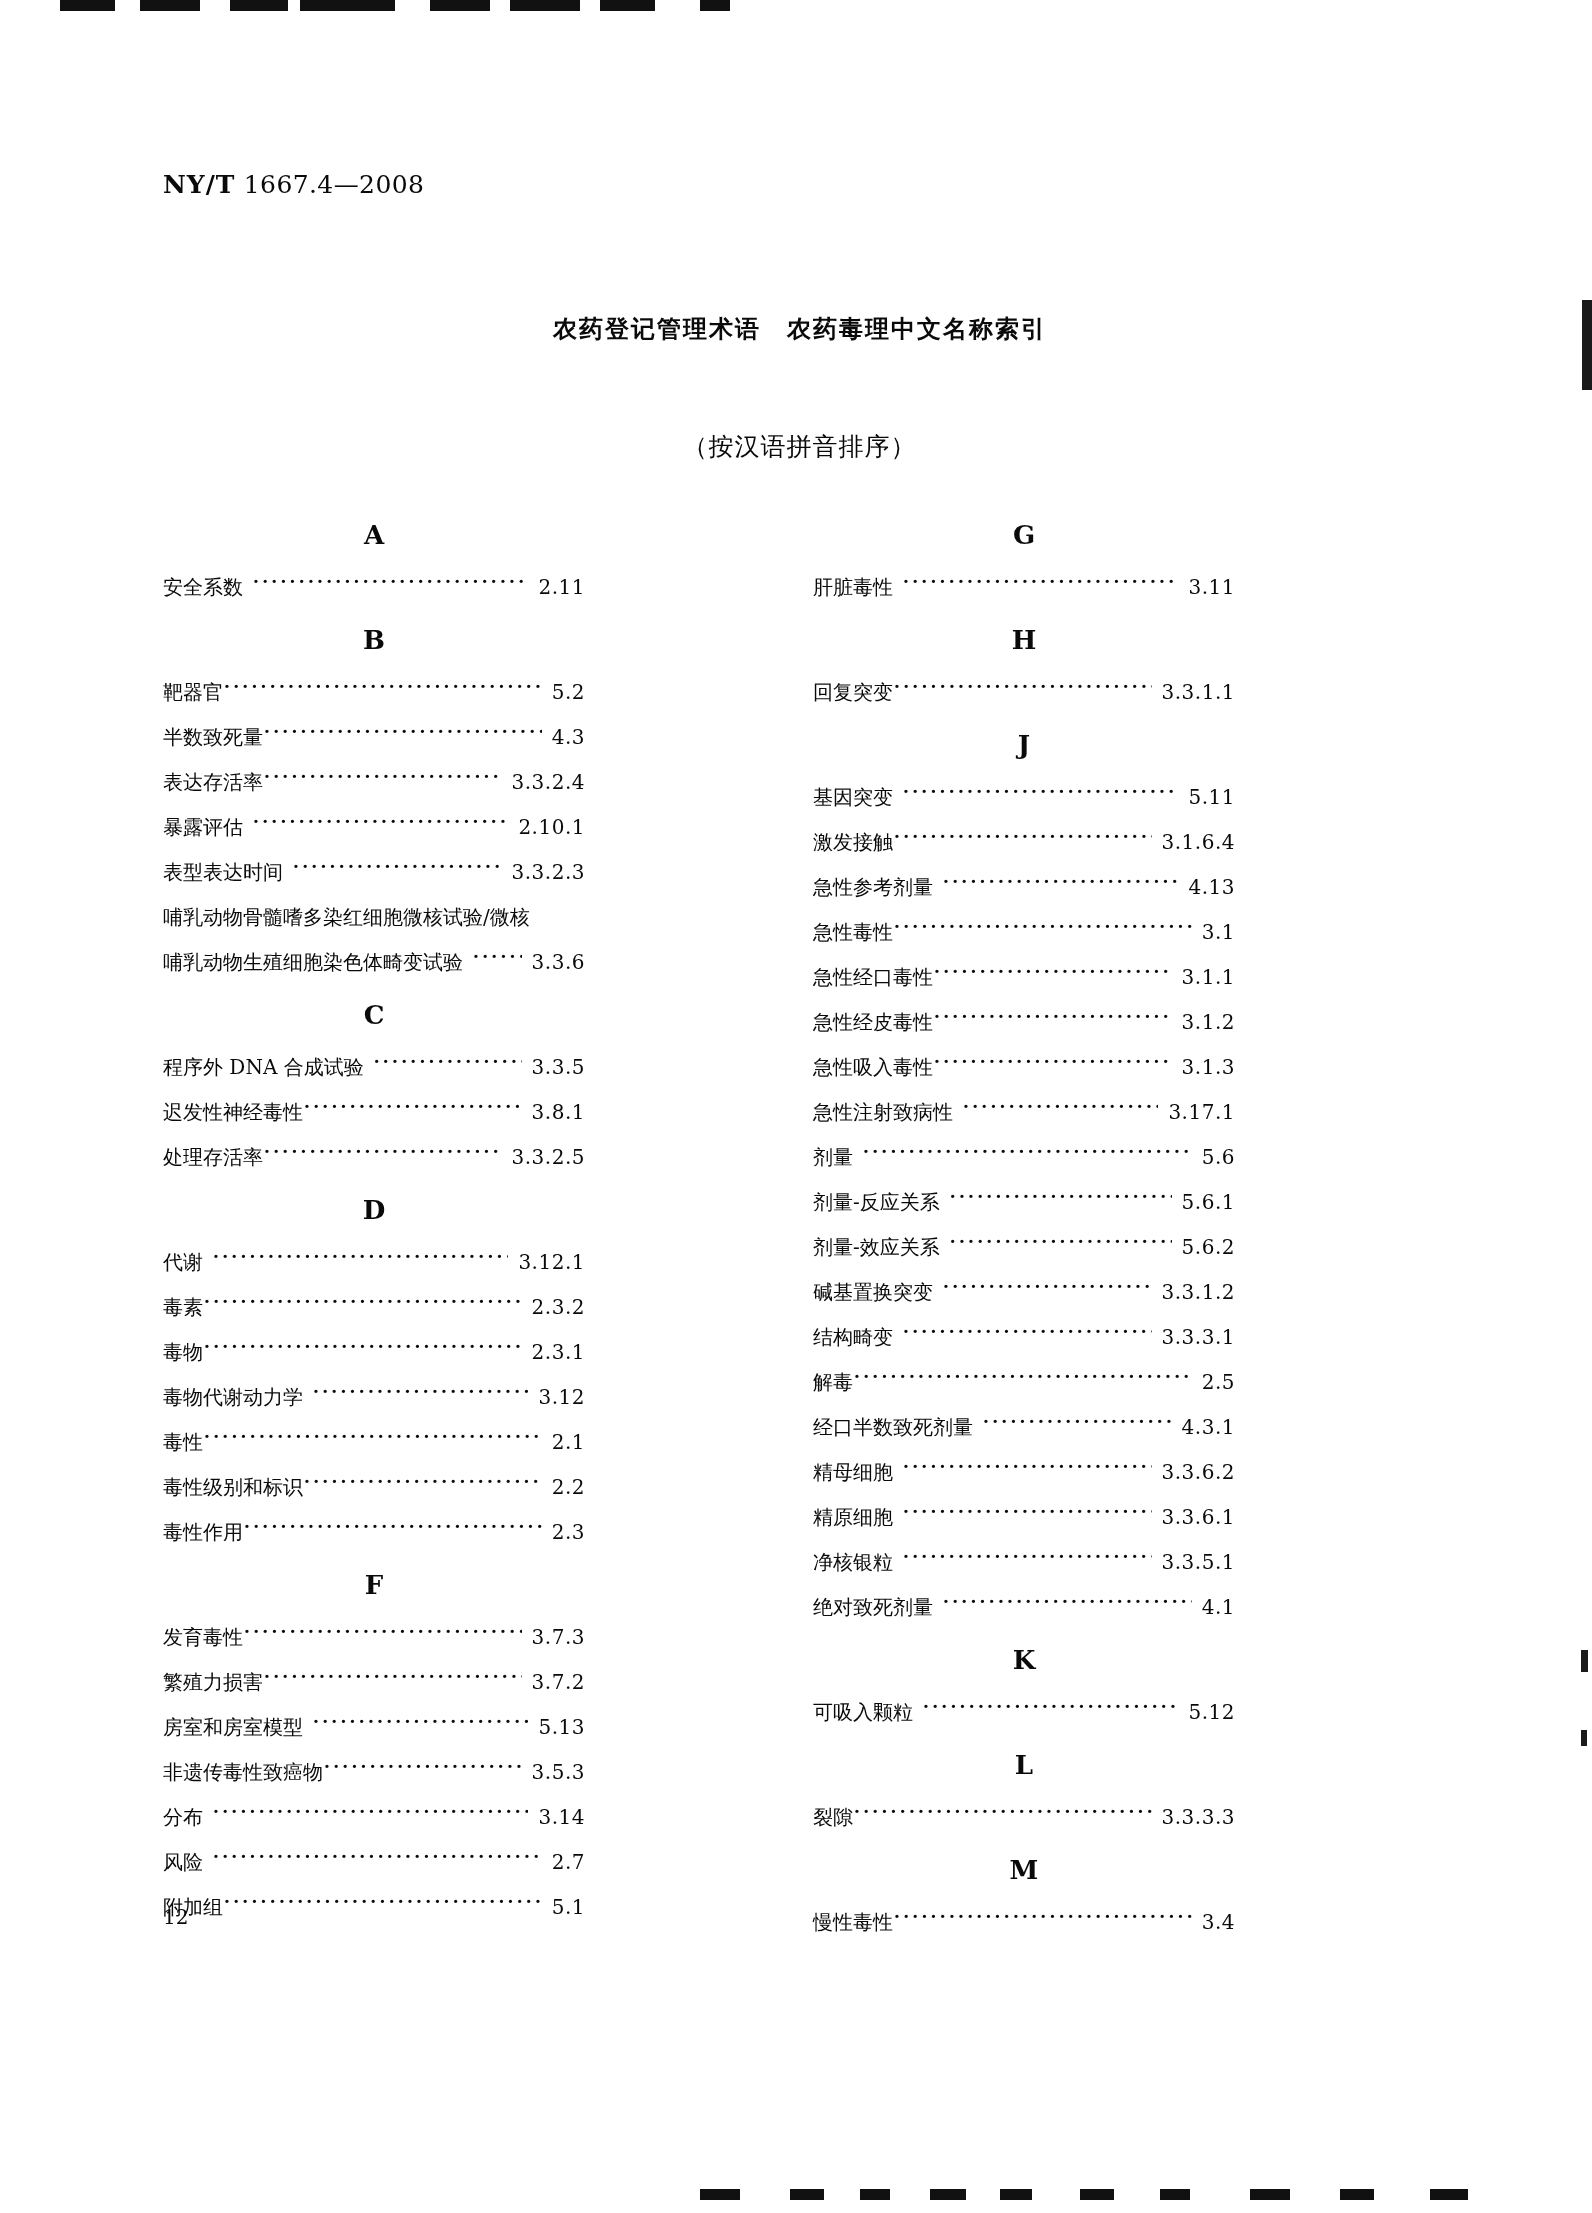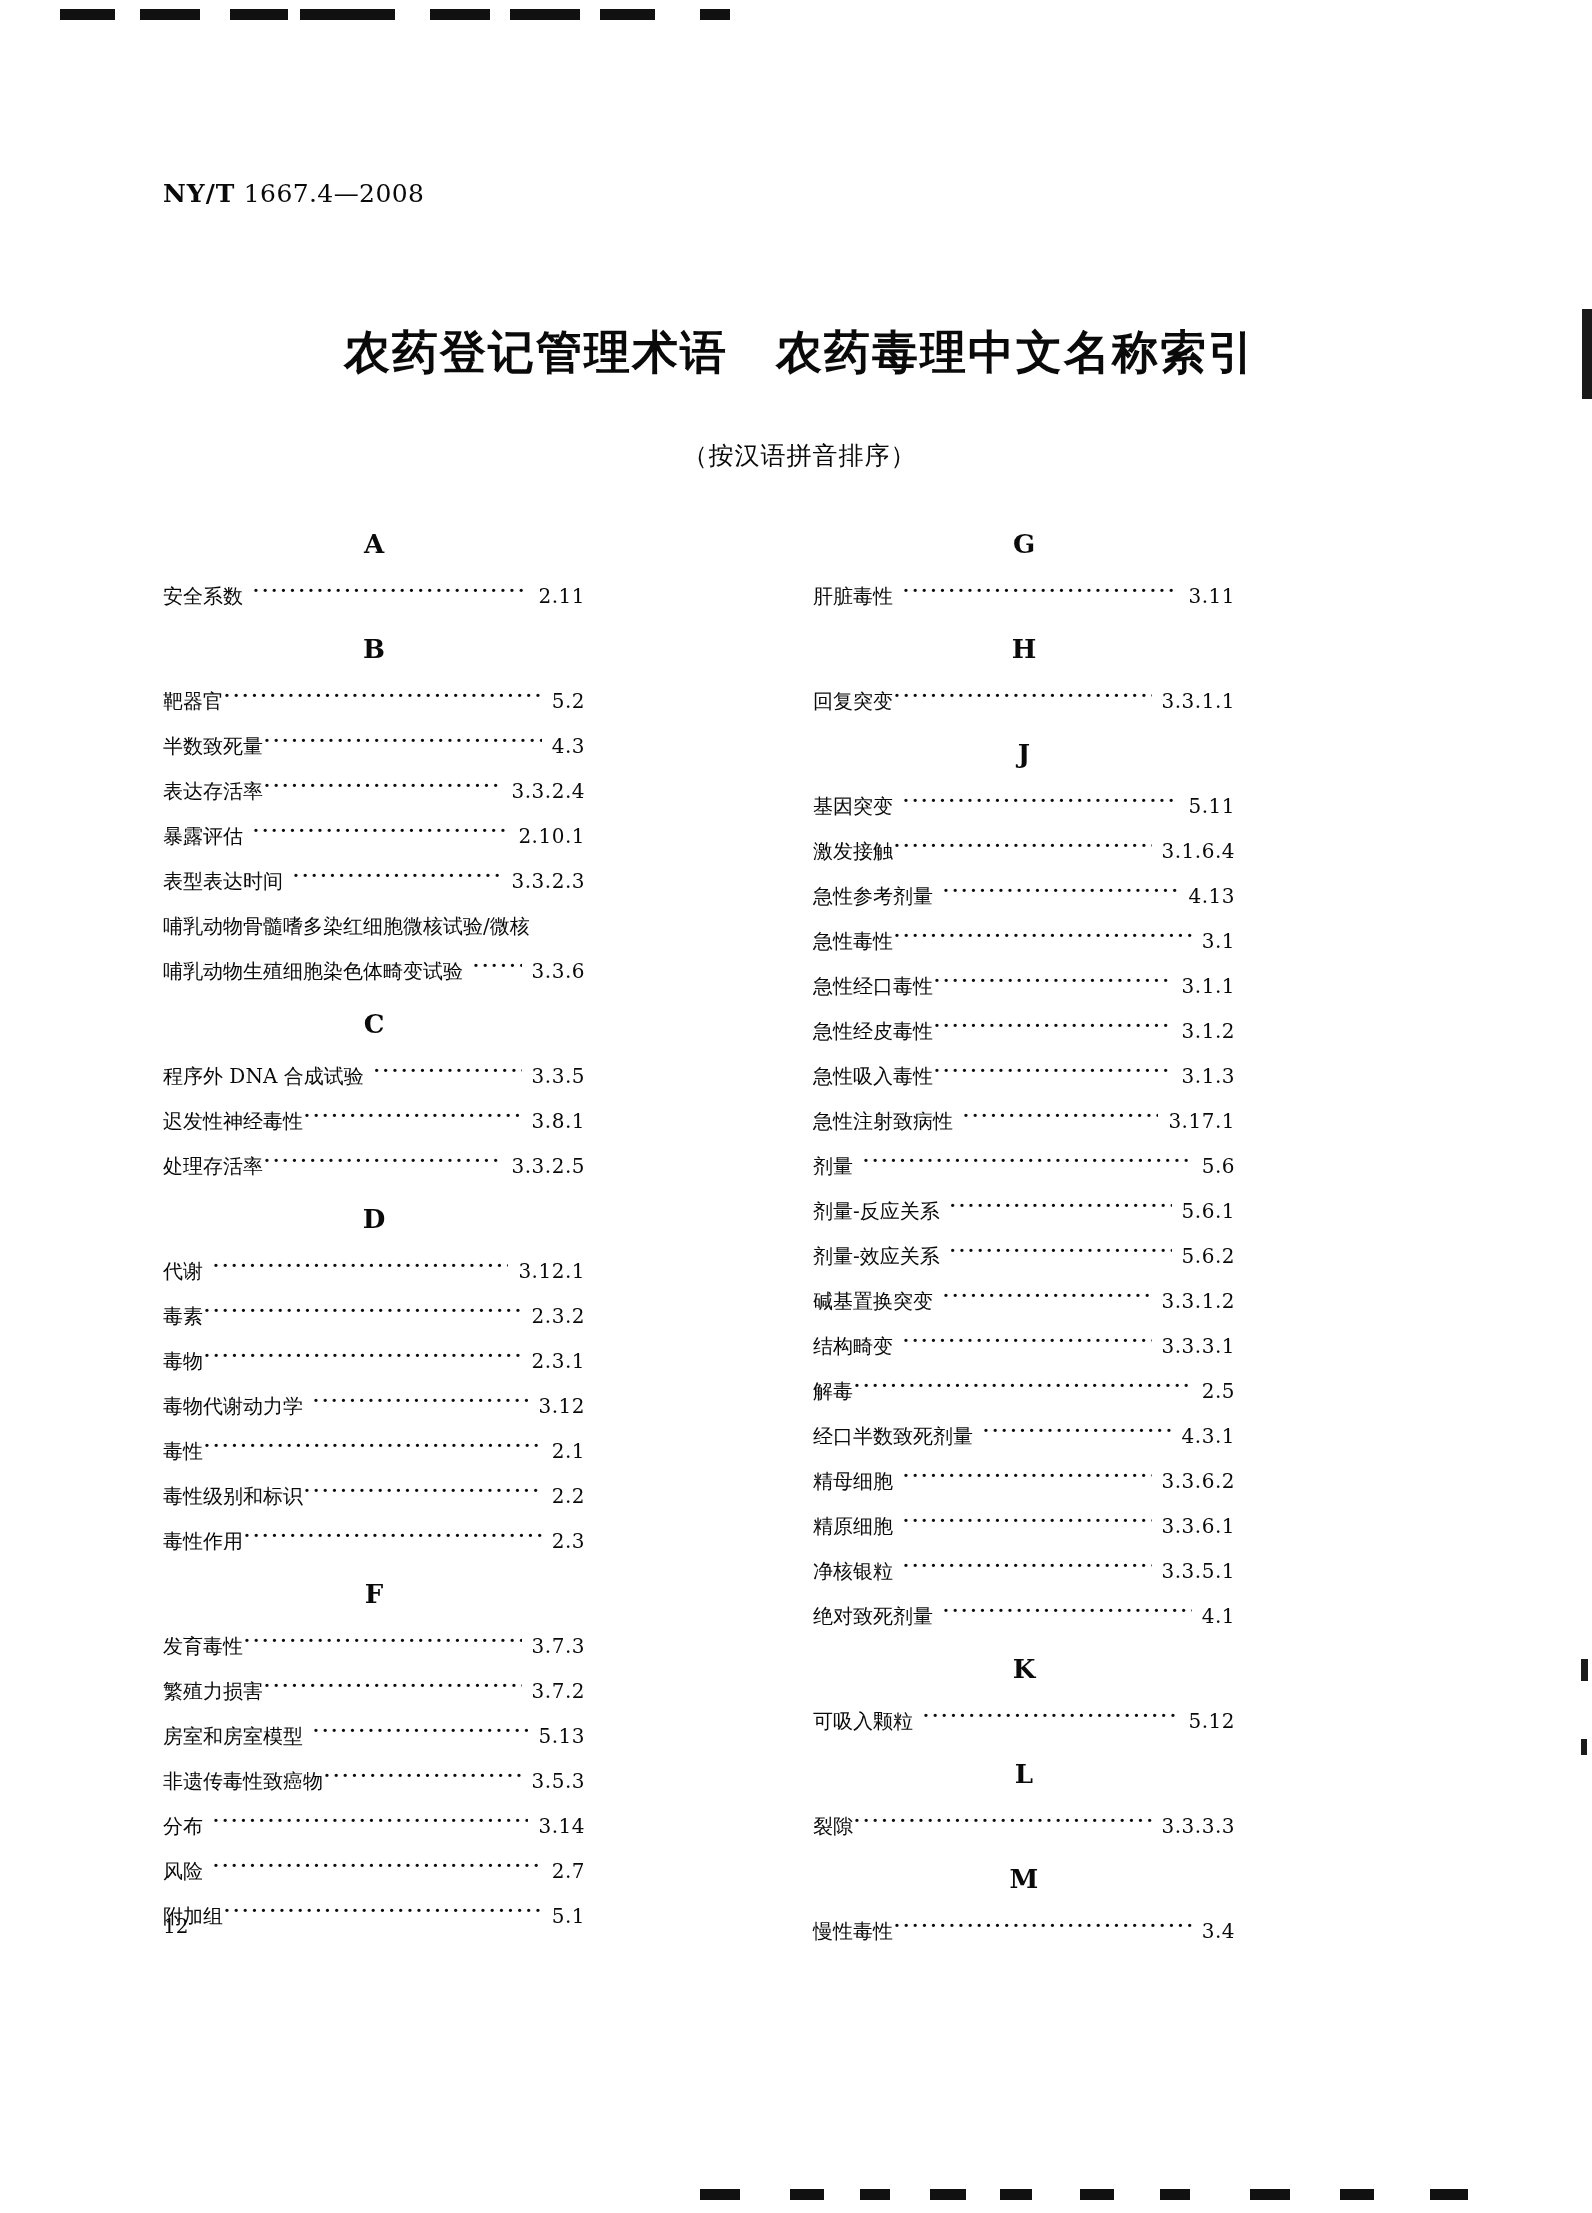--- a/index.html
+++ b/index.html
@@ -12,21 +12,20 @@
     height: 2213px;
     position: relative;
     font-family: "DejaVu Serif", "Liberation Serif", serif;
     color: #0a0a0a;
     overflow: hidden;
   }
 
   .page {
     position: absolute;
     inset: 0;
-    margin-top: 9px;
   }
 
   
   .scan-marks {
     position: absolute;
     left: 0;
     width: 1592px;
     height: 22px;
   }
   .scan-marks.top { top: 0; }
@@ -60,21 +59,21 @@
 
   
   .doc-title {
     position: absolute;
     left: 8px;
     right: 0;
     top: 313px;
     text-align: center;
     font-family: "DejaVu Sans", "Liberation Sans", sans-serif;
     font-weight: bold;
-    font-size: 46px;
+    font-size: 24px;
     letter-spacing: 2px;
   }
   .doc-subtitle {
     position: absolute;
     left: 7px;
     right: 0;
     top: 430px;
     text-align: center;
     font-size: 25px;
     letter-spacing: 1px;

